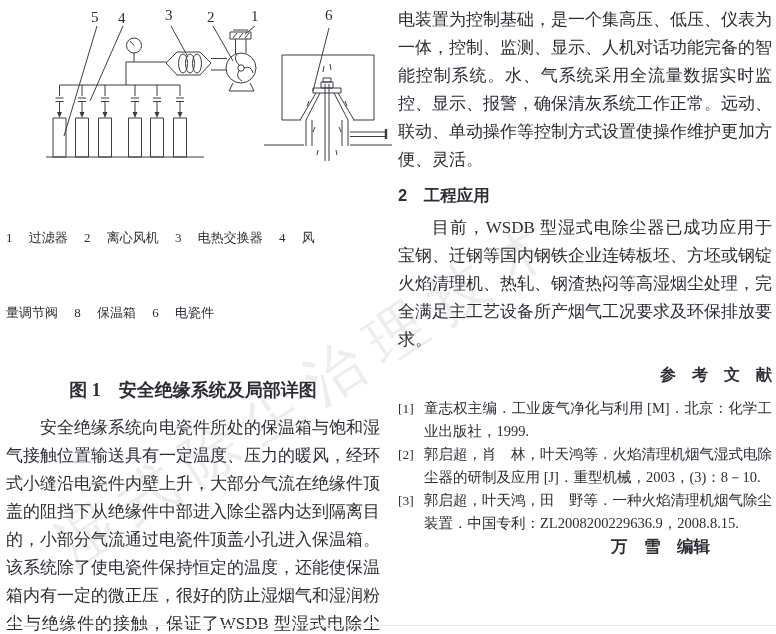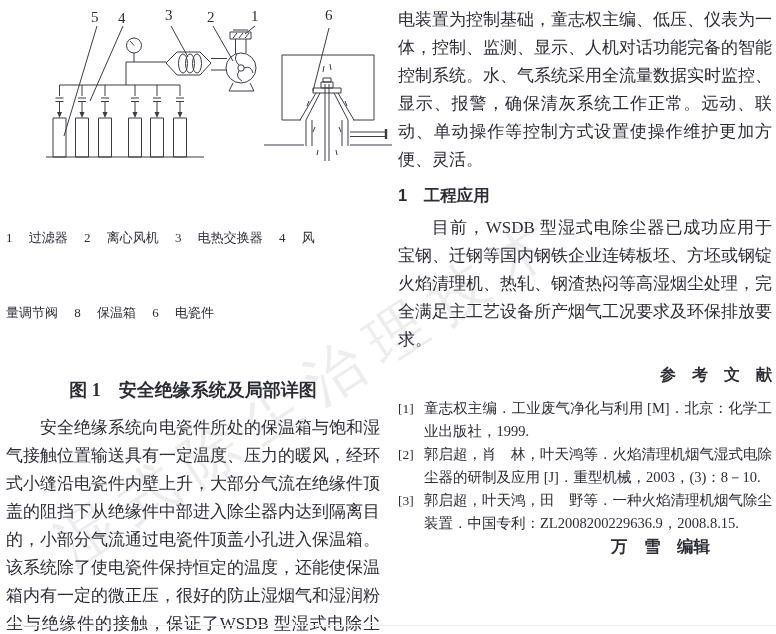--- a/index.html
+++ b/index.html
@@ -273,23 +273,23 @@
     </div>
 
     <div class="fig-caption">图 1　安全绝缘系统及局部详图</div>
 
     <p class="body indent first">安全绝缘系统向电瓷件所处的保温箱与饱和湿气接触位置输送具有一定温度、压力的暖风，经环式小缝沿电瓷件内壁上升，大部分气流在绝缘件顶盖的阻挡下从绝缘件中部进入除尘器内达到隔离目的，小部分气流通过电瓷件顶盖小孔进入保温箱。该系统除了使电瓷件保持恒定的温度，还能使保温箱内有一定的微正压，很好的防止湿烟气和湿润粉尘与绝缘件的接触，保证了WSDB 型湿式电除尘器长期运行的安全绝缘。</p>
 
   </div>
 
   <div class="col col-right">
 
-    <p class="body">电装置为控制基础，童志权主编、低压、仪表为一体，控制、监测、显示、人机对话功能完备的智能控制系统。水、气系统采用全流量数据实时监控、显示、报警，确保清灰系统工作正常。远动、联动、单动操作等控制方式设置使操作维护更加方便、灵活。</p>
-
-    <h3 class="sect">1　工程应用</h3>
+    <p class="body">电装置为控制基础，是一个集高压、低压、仪表为一体，控制、监测、显示、人机对话功能完备的智能控制系统。水、气系统采用全流量数据实时监控、显示、报警，确保清灰系统工作正常。远动、联动、单动操作等控制方式设置使操作维护更加方便、灵活。</p>
+
+    <h3 class="sect">2　工程应用</h3>
 
     <p class="body indent">目前，WSDB 型湿式电除尘器已成功应用于宝钢、迁钢等国内钢铁企业连铸板坯、方坯或钢锭火焰清理机、热轧、钢渣热闷等高湿烟尘处理，完全满足主工艺设备所产烟气工况要求及环保排放要求。</p>
 
     <div class="refs-title">参　考　文　献</div>
 
     <div class="ref">
       <span class="marker">[1]</span>
       <span>童志权主编．工业废气净化与利用 [M]．北京：化学工业出版社，1999.</span>
     </div>
     <div class="ref">

